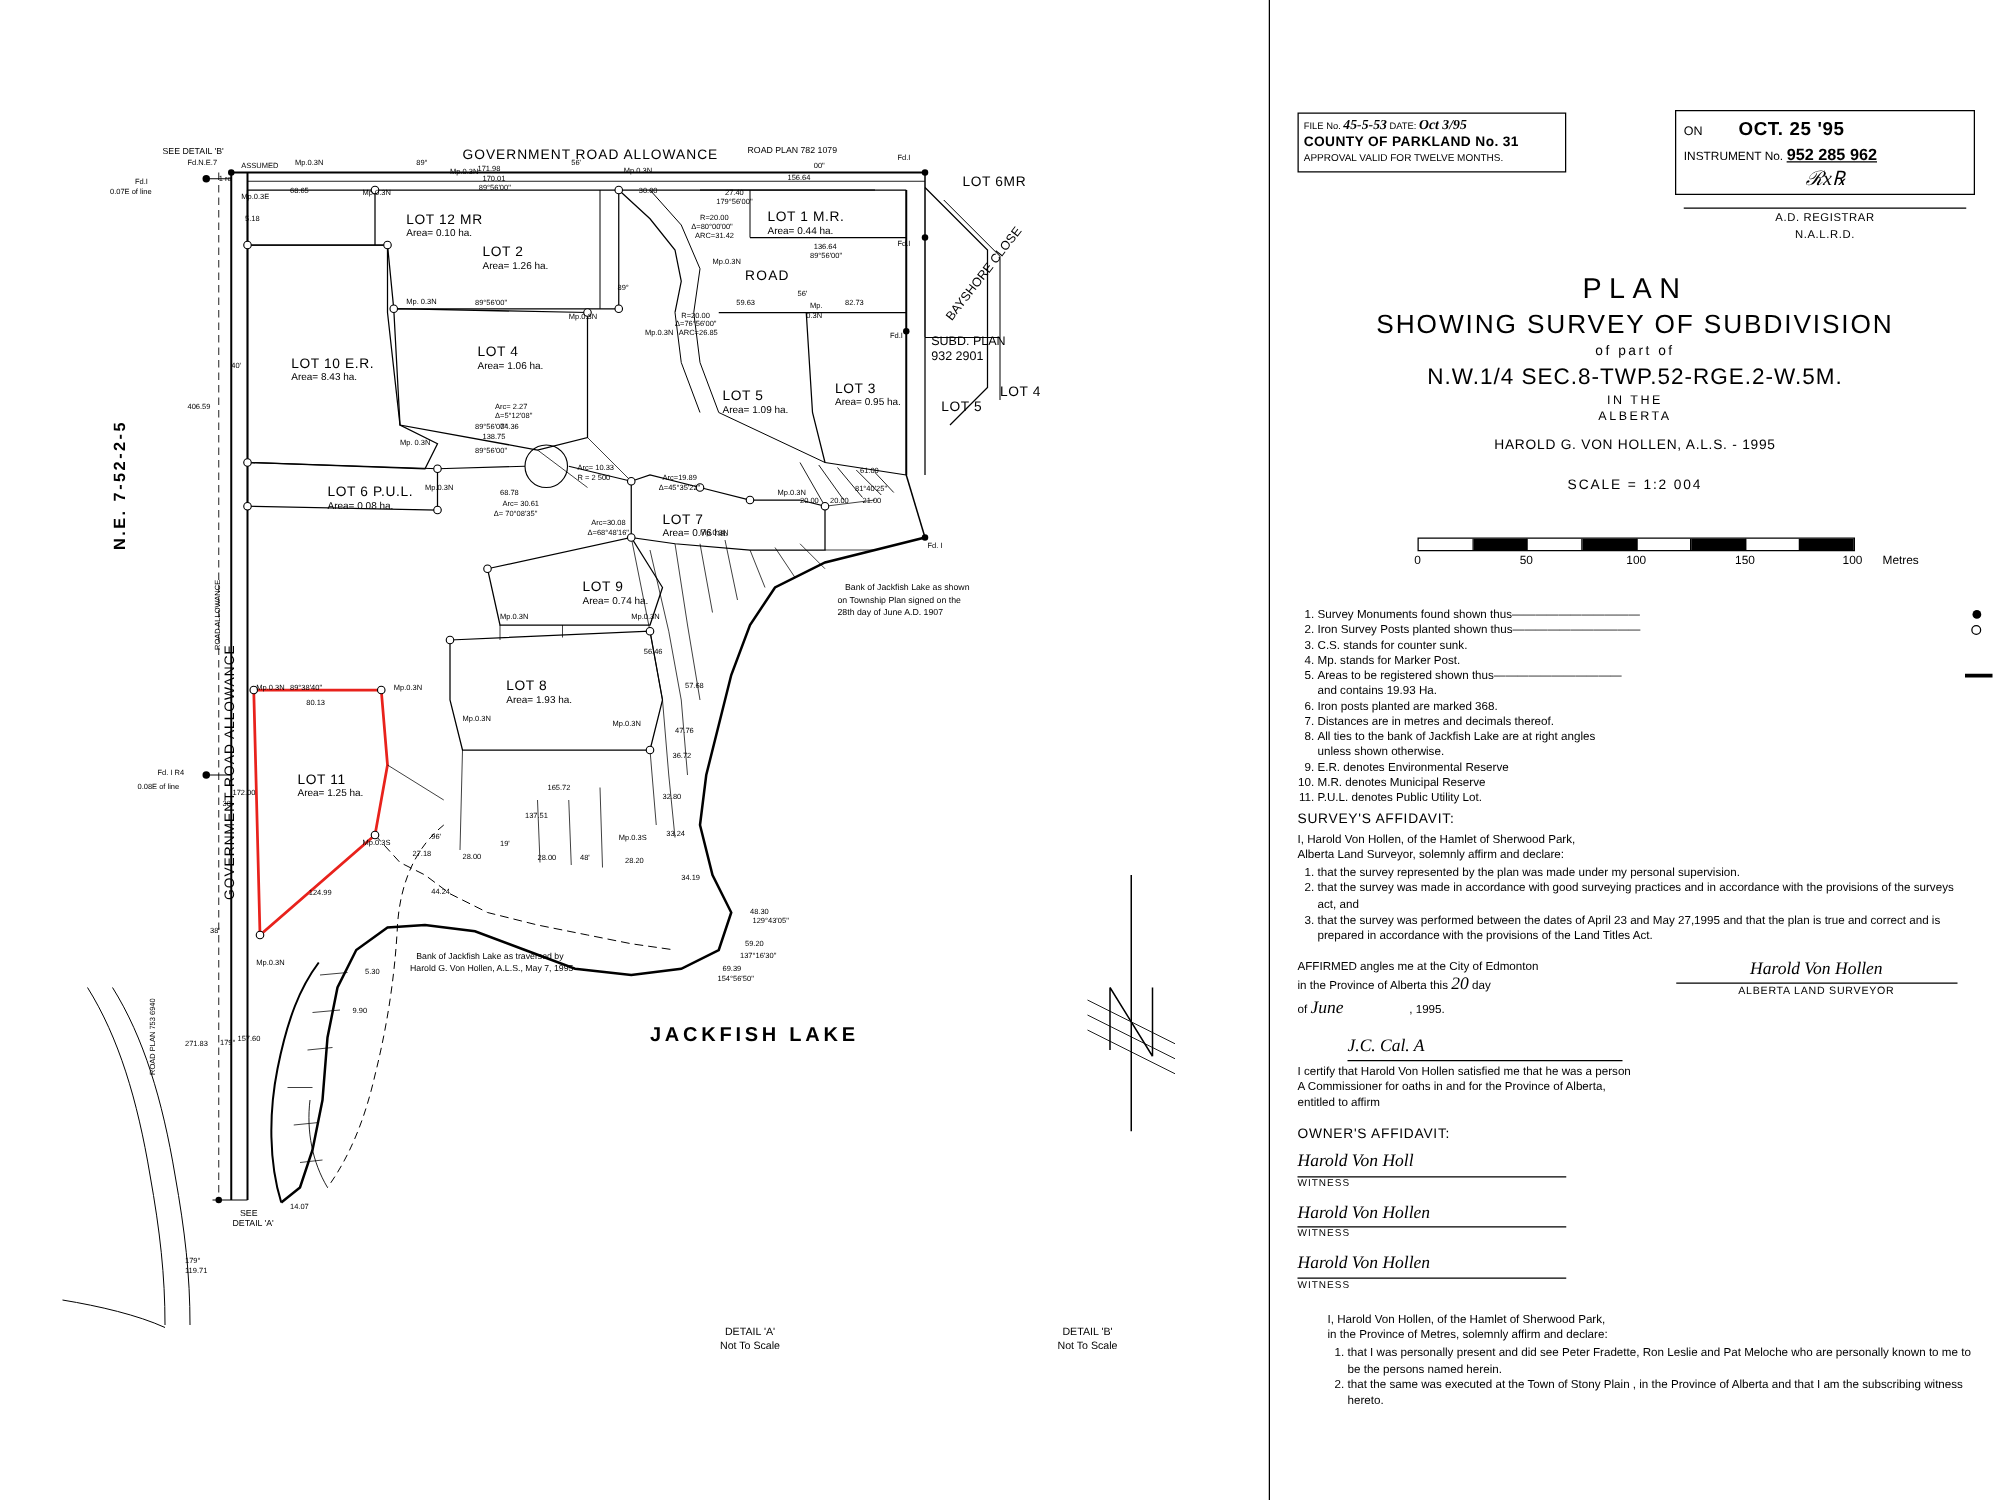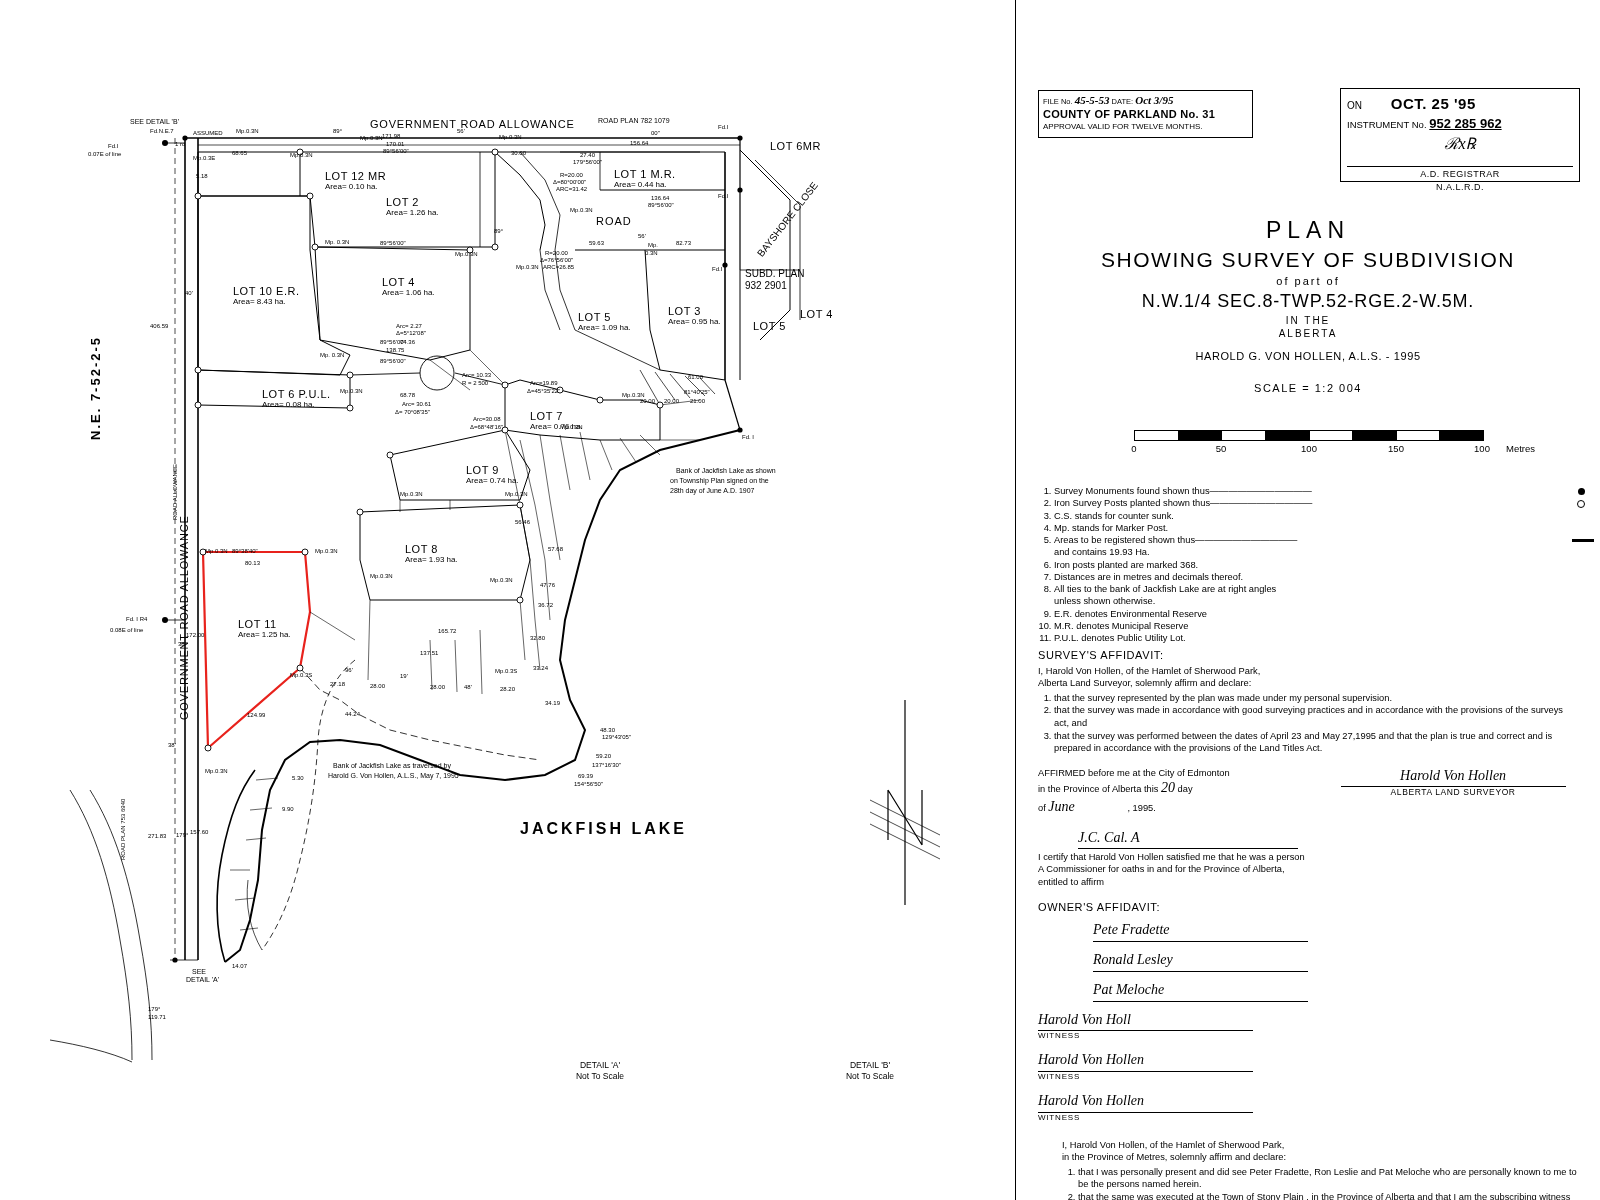--- a/index.html
+++ b/index.html
@@ -69,21 +69,21 @@
     padding: 3px 4px;
     line-height: 1.25;
   }
   .stamp-county .hand {
     font-family: "Liberation Serif", serif;
     font-weight: bold;
     font-style: italic;
     font-size: 11px;
   }
   .stamp-reg {
-    left: 324px; top: 88px; width: 240px; height: 94px;
+    left: 324px; top: 88px; width: 240px; height: 68px;
     font-size: 10px;
     padding: 4px 6px;
     line-height: 1.45;
   }
   .stamp-reg .big {
     font-size: 15px; font-weight: bold; letter-spacing: .5px;
   }
   .stamp-reg .inst-no {
     font-size: 13px; font-weight: bold; text-decoration: underline;
   }
@@ -664,21 +664,21 @@
       <div>I, Harold Von Hollen, of the Hamlet of Sherwood Park,</div>
       <div>Alberta Land Surveyor, solemnly affirm and declare:</div>
       <ol id="surv-items">
           <li>that the survey represented by the plan was made under my personal supervision.</li>
           <li>that the survey was made in accordance with good surveying practices and in accordance with the provisions of the surveys act, and</li>
           <li>that the survey was performed between the dates of April 23 and May 27,1995 and that the plan is true and correct and is prepared in accordance with the provisions of the Land Titles Act.</li>
         </ol>
 
       <div class="affirm-row">
         <div style="display:inline-block;width:300px;vertical-align:top;">
-          <div>AFFIRMED before me at the City of Edmonton</div>
+          <div>AFFIRMED angles me at the City of Edmonton</div>
           <div>
             <span>in the Province of Alberta this</span>
             <span class="sig-hand">20</span>
             <span>day</span>
           </div>
           <div>
             <span>of</span>
             <span class="sig-hand">June</span>
             <span style="margin-left:50px;">, 1995.</span>
           </div>
@@ -693,27 +693,20 @@
         <div class="sig-hand" style="margin-left:40px;border-bottom:1px solid #000;display:inline-block;width:220px;">J.C. Cal. A</div>
       </div>
       <div style="margin-top:2px;">I certify that Harold Von Hollen satisfied me that he was a person</div>
       <div>A Commissioner for oaths in and for the Province of Alberta,</div>
       <div>entitled to affirm</div>
     </div>
 
     <div class="aff" style="top:900px;">
       <h4>OWNER'S AFFIDAVIT:</h4>
       <div class="owner-sigs">
-        <div class="sig-col" id="owner-sigs-left" style="width:270px;margin-left:55px;"><div class="sig-item">
-              <div class="line sig-hand">Pete Fradette</div>
-            </div><div class="sig-item">
-              <div class="line sig-hand">Ronald Lesley</div>
-            </div><div class="sig-item">
-              <div class="line sig-hand">Pat Meloche</div>
-            </div></div>
         <div class="sig-col" id="owner-sigs-right" style="width:230px;"><div class="sig-item">
               <div class="line sig-hand">Harold Von Holl</div>
               <div class="cap">WITNESS</div>
             </div><div class="sig-item">
               <div class="line sig-hand">Harold Von Hollen</div>
               <div class="cap">WITNESS</div>
             </div><div class="sig-item">
               <div class="line sig-hand">Harold Von Hollen</div>
               <div class="cap">WITNESS</div>
             </div></div>

